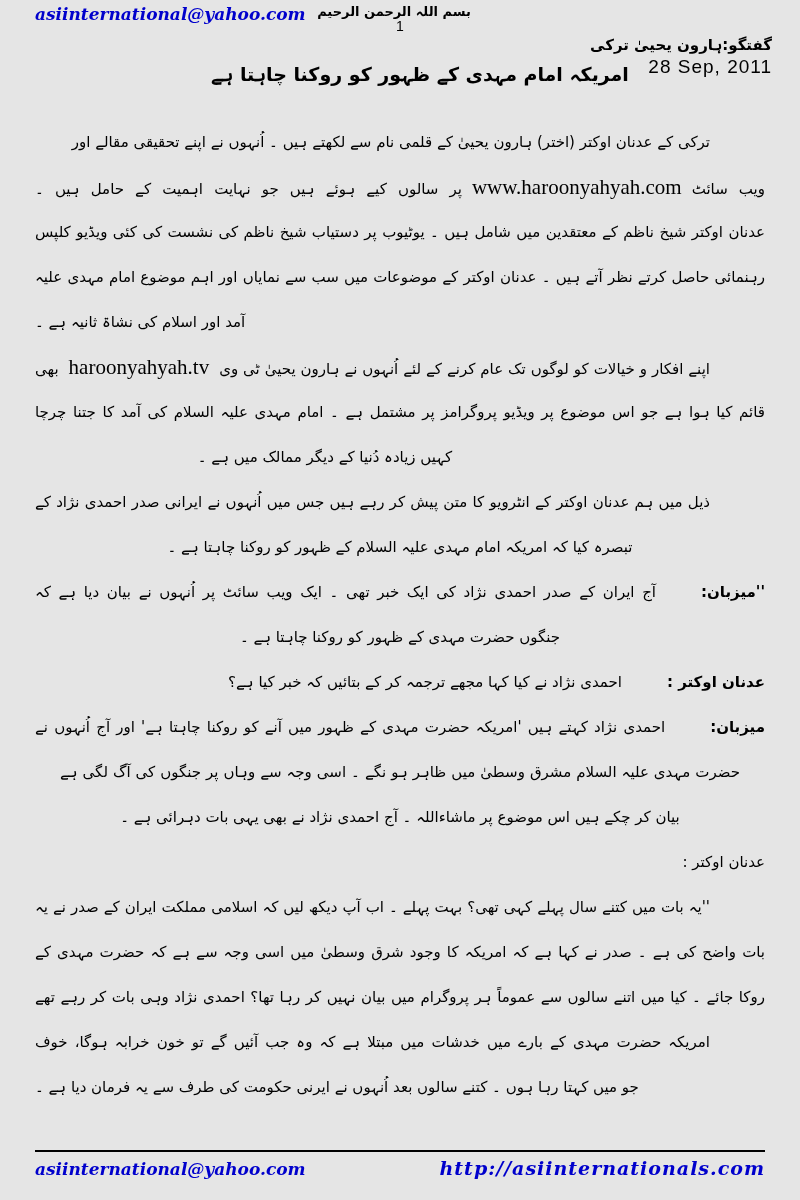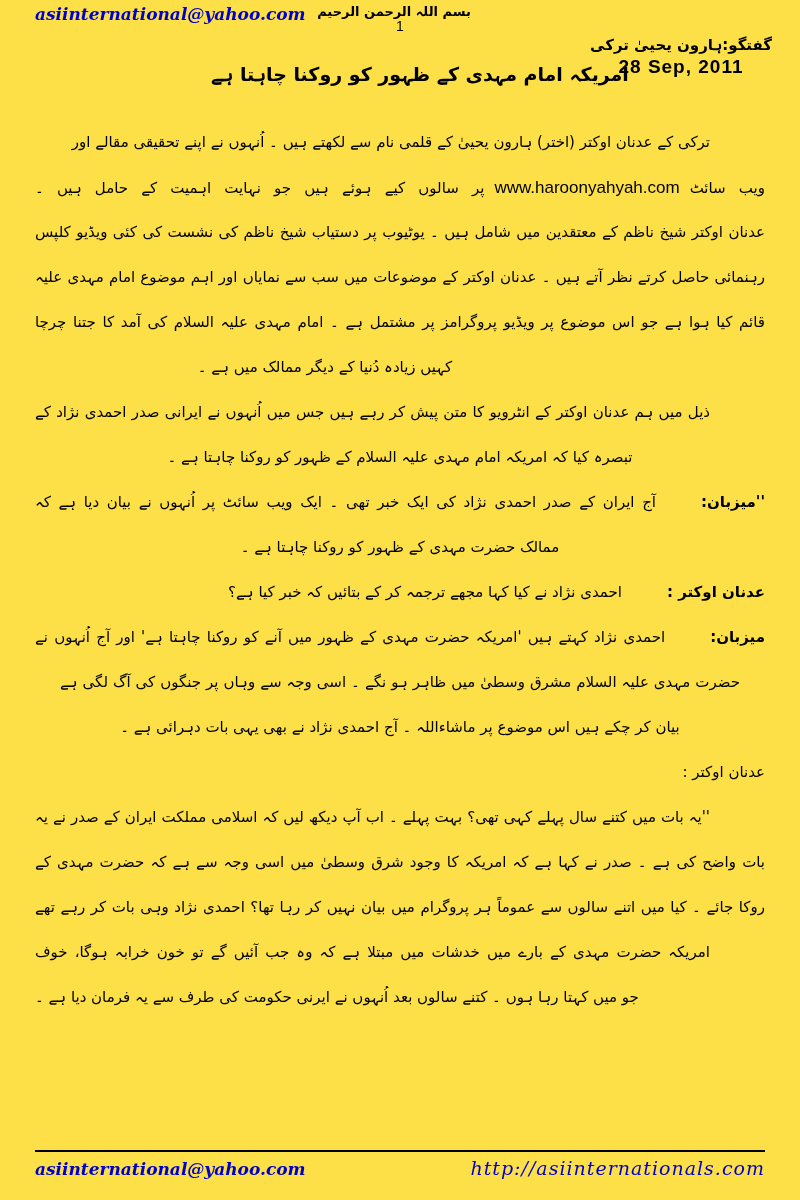--- a/index.html
+++ b/index.html
@@ -1,48 +1,48 @@
 <!DOCTYPE html>
 <html lang="ur"><head>
 <meta charset="utf-8">
 <style>
   html,body{margin:0;padding:0;background:#888;}
-  .page{position:relative;width:800px;height:1200px;background:#fde047;margin:0 auto;overflow:hidden;
+  .page{position:relative;width:800px;height:1200px;background:#e5e5e5;margin:0 auto;overflow:hidden;
         font-family:"DejaVu Sans",sans-serif;color:#000;}
   
   .email-top{position:absolute;top:4px;left:35px;font-family:"DejaVu Serif",serif;
              font-style:italic;font-weight:bold;font-size:17px;color:#0000cc;text-decoration:none;}
   .bismillah{position:absolute;top:4px;left:0;right:12px;text-align:center;direction:rtl;
              font-size:13px;font-weight:bold;}
   .pagenum{position:absolute;top:18px;left:0;right:0;text-align:center;
            font-family:"Liberation Sans",sans-serif;font-size:14px;}
-  .byline{position:absolute;top:36px;right:28px;text-align:center;}
+  .byline{position:absolute;top:36px;right:28px;text-align:right;}
   .byline-urdu{direction:rtl;font-size:15px;font-weight:bold;}
-  .byline-date{font-family:"Liberation Sans",sans-serif;font-size:19px;letter-spacing:1px;margin-top:2px;font-weight:bold;}
+  .byline-date{font-family:"Liberation Sans",sans-serif;font-size:19px;letter-spacing:1px;margin-top:2px;}
   .title{position:absolute;top:50px;left:40px;right:0;text-align:center;direction:rtl;
          font-size:19px;font-weight:bold;}
   
   .content{position:absolute;top:120px;left:35px;width:730px;}
   .ln{direction:rtl;font-size:15px;height:45px;line-height:45px;overflow:hidden;}
   .j{text-align:justify;text-align-last:justify;}
   .r{text-align:right;}
   .l{text-align:left;}
   .c{text-align:center;}
   .ind{padding-right:55px;}
   .indboth{padding:0 25px;}
   .shiftl{margin-right:150px;}
   .lbl{margin-left:45px;font-weight:bold;}
-  .url{direction:ltr;unicode-bidi:embed;font-family:Liberation Sans, sans-serif;
-       font-size:17px;margin:0 10px;color:#000;text-decoration:none;}
+  .url{direction:ltr;unicode-bidi:embed;font-family:Liberation Serif, serif;
+       font-size:21px;margin:0 10px;color:#000;text-decoration:none;}
   
   .footer{position:absolute;top:1150px;left:35px;right:35px;border-top:2px solid #000;
           padding-top:5px;display:flex;justify-content:space-between;align-items:baseline;}
   .footer-email{font-family:"DejaVu Serif",serif;font-style:italic;font-weight:bold;
                 font-size:17px;color:#0000cc;text-decoration:none;}
-  .footer-url{font-family:"DejaVu Serif",serif;font-style:italic;font-weight:normal;
+  .footer-url{font-family:"DejaVu Serif",serif;font-style:italic;font-weight:bold;
               font-size:19px;letter-spacing:1px;color:#0000cc;text-decoration:none;}
 </style>
 </head>
 <body>
 
 <div class="page">
 
   <a class="email-top">asiinternational@yahoo.com</a>
 
   <div class="bismillah">بسم اللہ الرحمن الرحیم</div>
@@ -59,31 +59,35 @@
   <div class="content">
 
     <div class="ln r ind">ترکی کے عدنان اوکتر (اختر) ہارون یحییٰ کے قلمی نام سے لکھتے ہیں ۔ اُنہوں نے اپنے تحقیقی مقالے اور مضامین اپنی</div>
 
     <div class="ln j">
       <span>ویب سائٹ</span><a class="url">www.haroonyahyah.com</a><span>پر سالوں کیے ہوئے ہیں جو نہایت اہمیت کے حامل ہیں ۔</span>
     </div>
 
     <div class="ln j">عدنان اوکتر شیخ ناظم کے معتقدین میں شامل ہیں ۔ یوٹیوب پر دستیاب شیخ ناظم کی نشست کی کئی ویڈیو کلپس میں وہ شیخ ناظم سے</div>
     <div class="ln j">رہنمائی حاصل کرتے نظر آتے ہیں ۔ عدنان اوکتر کے موضوعات میں سب سے نمایاں اور اہم موضوع امام مہدی علیہ السلام کی</div>
+    <div class="ln l">آمد اور اسلام کی نشاۃ ثانیہ ہے ۔</div>
 
+    <div class="ln j ind">
+      <span>اپنے افکار و خیالات کو لوگوں تک عام کرنے کے لئے اُنہوں نے ہارون یحییٰ ٹی وی</span><a class="url">haroonyahyah.tv</a><span>بھی</span>
+    </div>
 
     <div class="ln j">قائم کیا ہوا ہے جو اس موضوع پر ویڈیو پروگرامز پر مشتمل ہے ۔ امام مہدی علیہ السلام کی آمد کا جتنا چرچا پاکستان میں ہے اس سے</div>
     <div class="ln c shiftl">کہیں زیادہ دُنیا کے دیگر ممالک میں ہے ۔</div>
     <div class="ln j ind">ذیل میں ہم عدنان اوکتر کے انٹرویو کا متن پیش کر رہے ہیں جس میں اُنہوں نے ایرانی صدر احمدی نژاد کے اس بیان پر</div>
     <div class="ln c">تبصرہ کیا کہ امریکہ امام مہدی علیہ السلام کے ظہور کو روکنا چاہتا ہے ۔</div>
 
     <div class="ln j">
       <span class="lbl">''میزبان:</span><span>آج ایران کے صدر احمدی نژاد کی ایک خبر تھی ۔ ایک ویب سائٹ پر اُنہوں نے بیان دیا ہے کہ</span>
     </div>
-    <div class="ln c">ممالک حضرت مہدی کے ظہور کو روکنا چاہتا ہے ۔</div>
+    <div class="ln c">جنگوں حضرت مہدی کے ظہور کو روکنا چاہتا ہے ۔</div>
 
     <div class="ln r">
       <span class="lbl">عدنان اوکتر :</span><span>احمدی نژاد نے کیا کہا مجھے ترجمہ کر کے بتائیں کہ خبر کیا ہے؟</span>
     </div>
 
     <div class="ln j">
       <span class="lbl">میزبان:</span><span>احمدی نژاد کہتے ہیں 'امریکہ حضرت مہدی کے ظہور میں آنے کو روکنا چاہتا ہے' اور آج اُنہوں نے کہا ہے کہ</span>
     </div>
     <div class="ln j indboth">حضرت مہدی علیہ السلام مشرق وسطیٰ میں ظاہر ہو نگے ۔ اسی وجہ سے وہاں پر جنگوں کی آگ لگی ہے ۔ آپ</div>
     <div class="ln c">بیان کر چکے ہیں اس موضوع پر ماشاءاللہ ۔ آج احمدی نژاد نے بھی یہی بات دہرائی ہے ۔</div>

